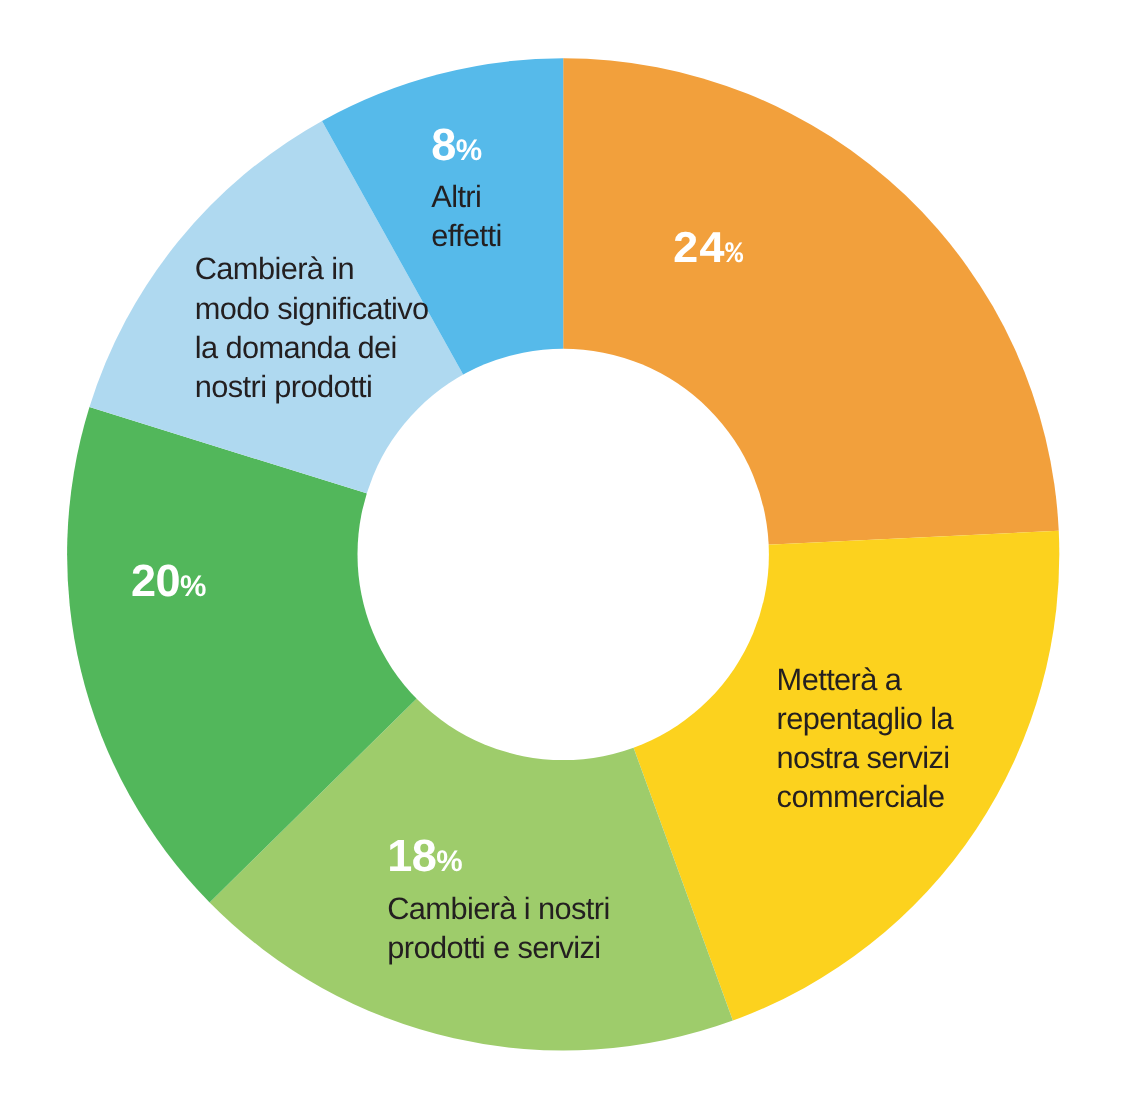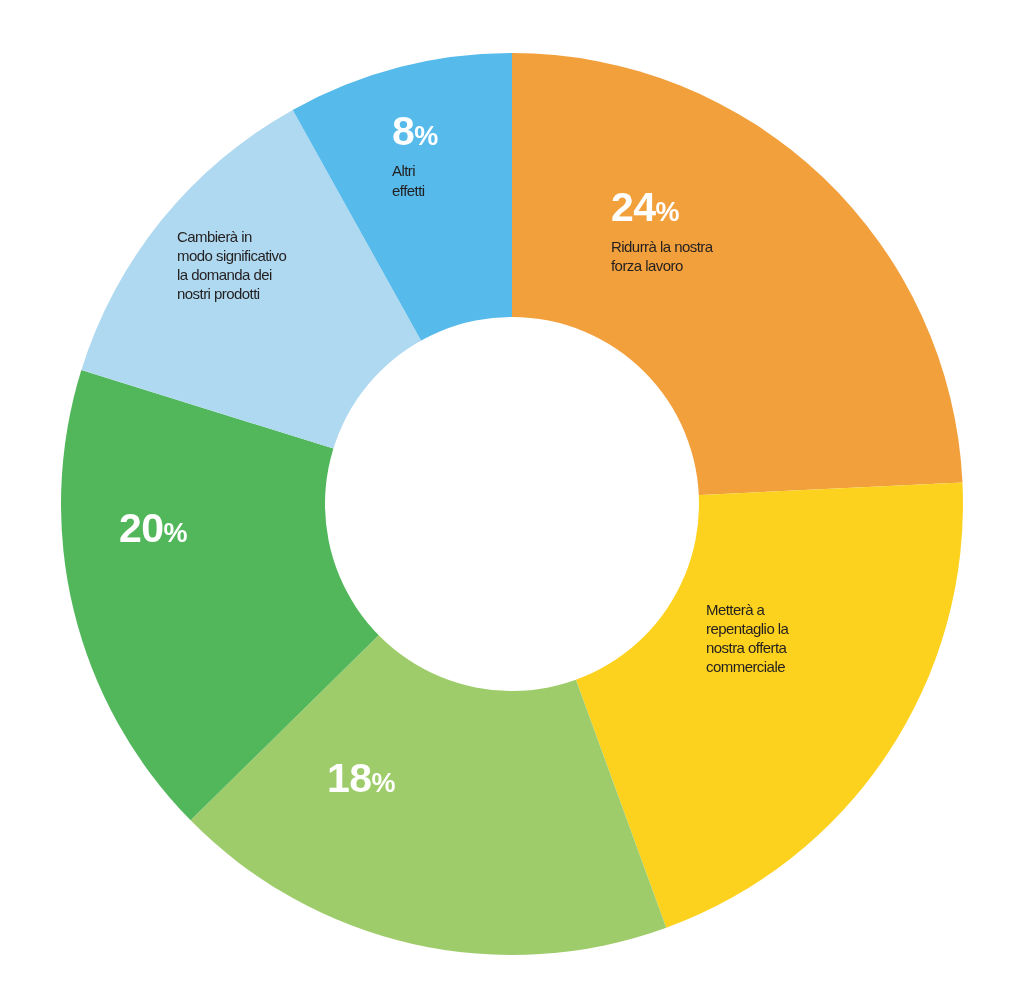--- a/index.html
+++ b/index.html
@@ -52,30 +52,30 @@
     white-space: nowrap;
   }
   .pct .sym {
     font-size: 27px;
     font-weight: bold;
     letter-spacing: -0.5px;
   }
   .desc {
     display: block;
     color: #231f20;
-    font-size: 15px;
+    font-size: 28px;
     line-height: 1.27;
     letter-spacing: -0.55px;
     white-space: pre-line;
   }
 
   
-  .lbl-reduce   { left: 611px; top: 187px; }
+  .lbl-reduce   { left: 611px; top: 208px; font-family: Liberation Mono, monospace; }
   .lbl-commerce { left: 706px; top: 600px; }
-  .lbl-products { left: 327px; top: 758px; }
+  .lbl-products { left: 352px; top: 758px; }
   .lbl-sectors  { left: 119px; top: 508px; }
   .lbl-demand   { left: 177px; top: 227px; }
   .lbl-other    { left: 392px; top: 111px; }
   .lbl-other .desc { line-height: 1.3; }
 </style>
 </head>
 <body>
 
 <div id="chart-root">
 
@@ -88,33 +88,33 @@
         <path d="M 512 504 L 81.34 370.09 A 451 451 0 0 1 292.73 109.89 Z" fill="#AFD9F0"></path>
         <path d="M 512 504 L 292.73 109.89 A 451 451 0 0 1 512.00 53.00 Z" fill="#56BAEA"></path>
       </g>
     <circle id="donut-hole" cx="512" cy="504" r="187" fill="#FFFFFF"></circle>
   </svg>
 
   <div class="labels-layer">
 
     <div class="slice-label lbl-reduce">
       <span class="pct"><span>24</span><span class="sym">%</span></span>
-      <span class="desc">Ridurrà la nostra
-forza lavoro</span>
     </div>
 
     <div class="slice-label lbl-commerce">
       <span class="desc">Metterà a
 repentaglio la
-nostra offerta
+nostra servizi
 commerciale</span>
     </div>
 
     <div class="slice-label lbl-products">
       <span class="pct"><span>18</span><span class="sym">%</span></span>
+      <span class="desc">Cambierà i nostri
+prodotti e servizi</span>
     </div>
 
     <div class="slice-label lbl-sectors">
       <span class="pct"><span>20</span><span class="sym">%</span></span>
     </div>
 
     <div class="slice-label lbl-demand">
       <span class="desc">Cambierà in
 modo significativo
 la domanda dei

